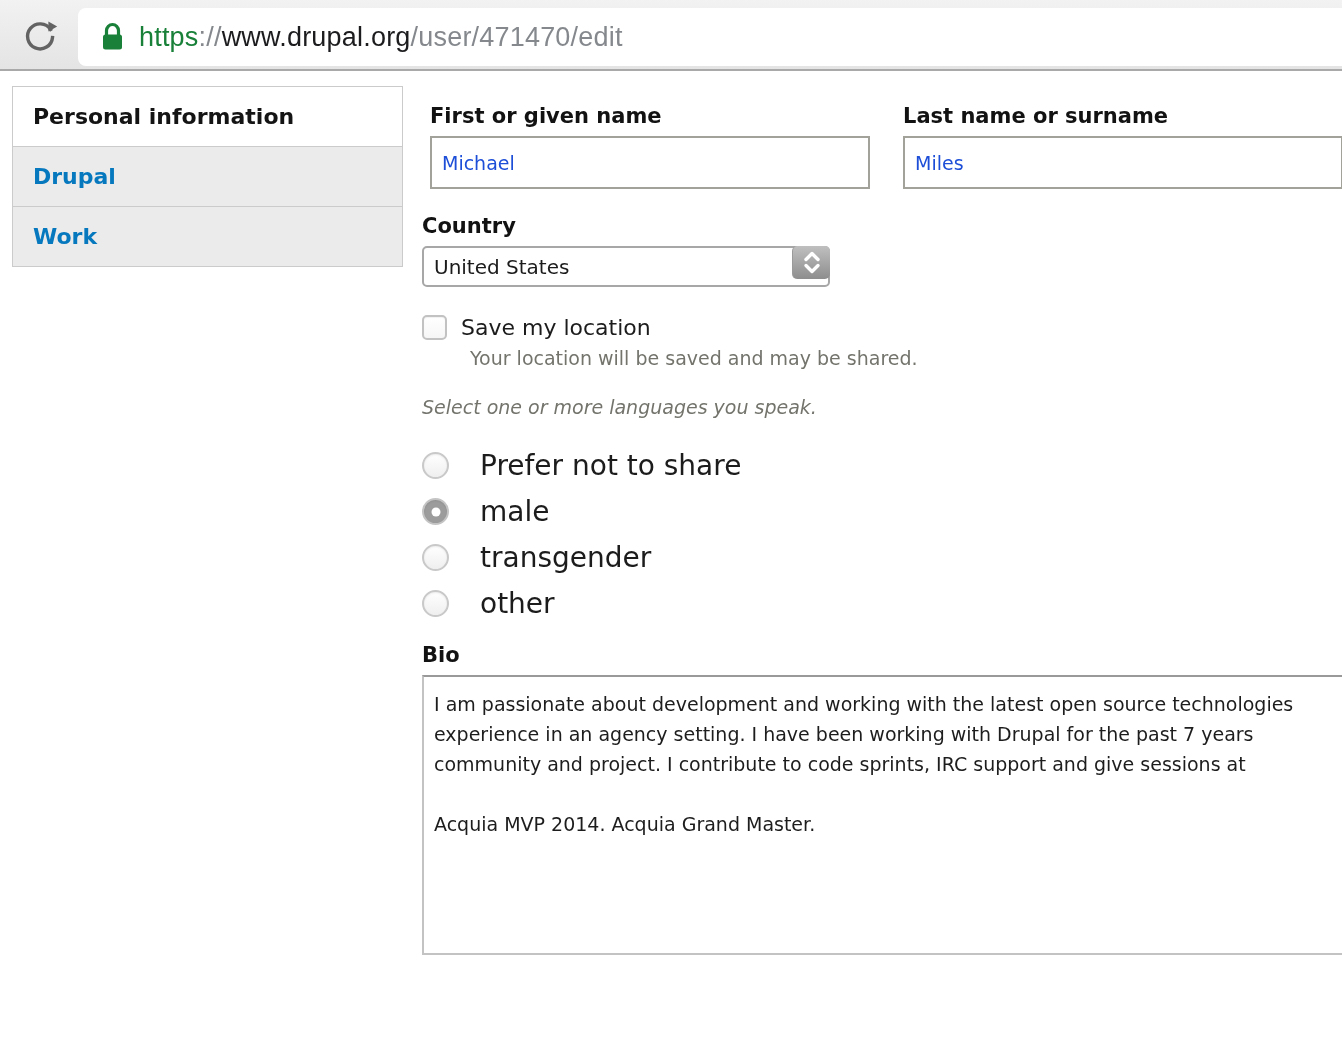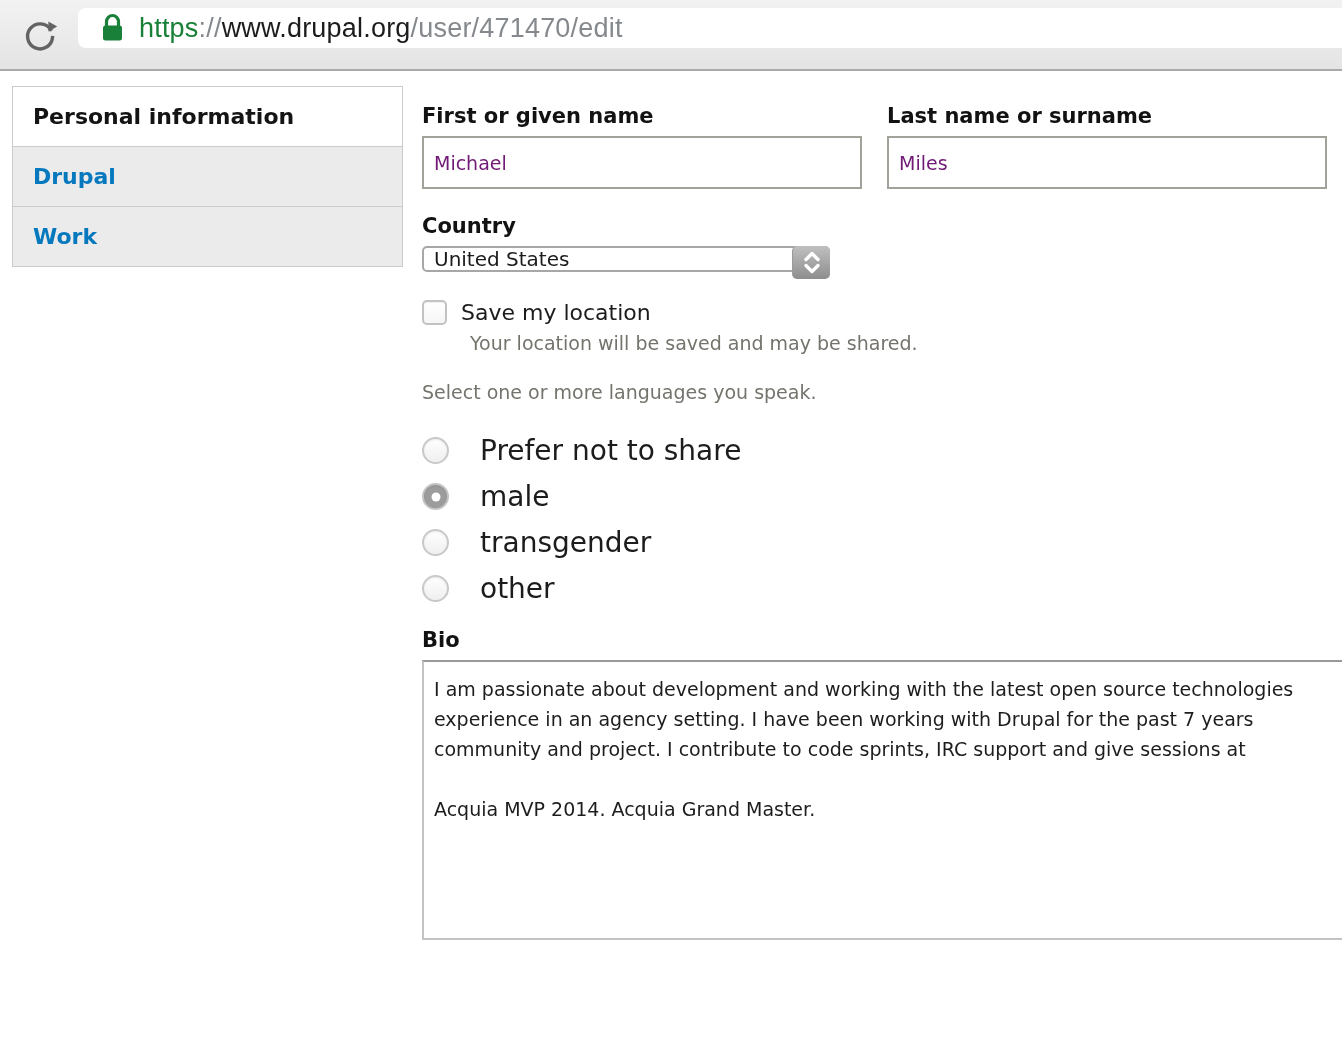--- a/index.html
+++ b/index.html
@@ -15,21 +15,21 @@
     position: relative; height: 71px;
     background: linear-gradient(#f2f2f2, #e4e4e4);
     border-bottom: 2px solid #a9a9a9;
   }
   .reload-btn {
     position: absolute; left: 20px; top: 17px;
     width: 40px; height: 40px;
     background: none; border: none; padding: 0; cursor: pointer;
   }
   .address-bar {
-    position: absolute; left: 78px; top: 8px; right: 0; height: 40px;
+    position: absolute; left: 78px; top: 8px; right: 0; height: 58px;
     background: #ffffff; border-radius: 8px 0 0 8px;
     display: flex; align-items: center;
   }
   .lock-wrap { margin-left: 22px; display: flex; align-items: center; }
   .url {
     margin-left: 14px; font-size: 27px; letter-spacing: 0.2px;
     font-family: "Liberation Sans", sans-serif;
     white-space: nowrap;
   }
   .url .scheme { color: #188038; }
@@ -52,31 +52,31 @@
   .vtab:first-child { margin-top: 0; }
   .vtab.active { background: #ffffff; color: #141414; cursor: default; }
 
   
   .form-area { position: absolute; left: 422px; top: 0; width: 920px; }
   .f-label {
     display: block; font-weight: bold; font-size: 21px; color: #121212;
     margin-bottom: 7px; line-height: 26px;
   }
   .name-row { display: flex; gap: 25px; margin-top: 32px; }
-  .name-col { width: 440px; }
+  .name-col { width: 440px; margin-left: 8px; }
   .text-input {
     width: 440px; height: 53px;
     border: 2px solid #a2a29b; background: #fff;
-    font-family: inherit; font-size: 19px; color: #701a75;
+    font-family: inherit; font-size: 19px; color: #1d4ed8;
     padding: 0 10px; outline: none;
   }
 
   .country-field { margin-top: 24px; }
   .select-box {
-    position: relative; width: 408px; height: 26px;
+    position: relative; width: 408px; height: 41px;
     border: 2px solid #a7a7a7; border-radius: 5px;
     background: #fff; display: flex; align-items: center;
     cursor: default;
   }
   .select-value { font-size: 20px; color: #1b1b1b; padding-left: 10px; }
   .select-stepper {
     position: absolute; right: -2px; top: -2px; height: 33px; width: 38px;
     background: linear-gradient(#bfbfbf, #8e8e8e);
     border-radius: 5px; border-left: 1px solid #9a9a9a;
     display: flex; align-items: center; justify-content: center;
@@ -98,21 +98,21 @@
 
   .languages-field { margin-top: 27px; }
   .listbox {
     width: 232px; border: 2px solid #919191; background: #fff;
     padding: 2px 0;
   }
   .listbox .opt {
     font-size: 19px; color: #1e1e1e; line-height: 28px; padding-left: 6px;
     white-space: nowrap; cursor: default;
   }
-  .languages-field .field-desc { margin-left: 0; margin-top: 17px; }
+  .languages-field .field-desc { margin-left: 0; margin-top: 17px; font-style: italic; }
 
   .gender-field { margin-top: 31px; }
   .radio-row { display: flex; align-items: center; margin-bottom: 13px; }
   .radio {
     width: 27px; height: 27px; border-radius: 50%; flex: 0 0 27px;
     border: 2px solid #c9c9c9; background: linear-gradient(#ffffff, #efefef);
     box-shadow: inset 0 1px 2px rgba(0,0,0,0.08);
     position: relative; cursor: pointer;
   }
   .radio.selected { background: #9c9c9c; border-color: #c4c4c4; }

